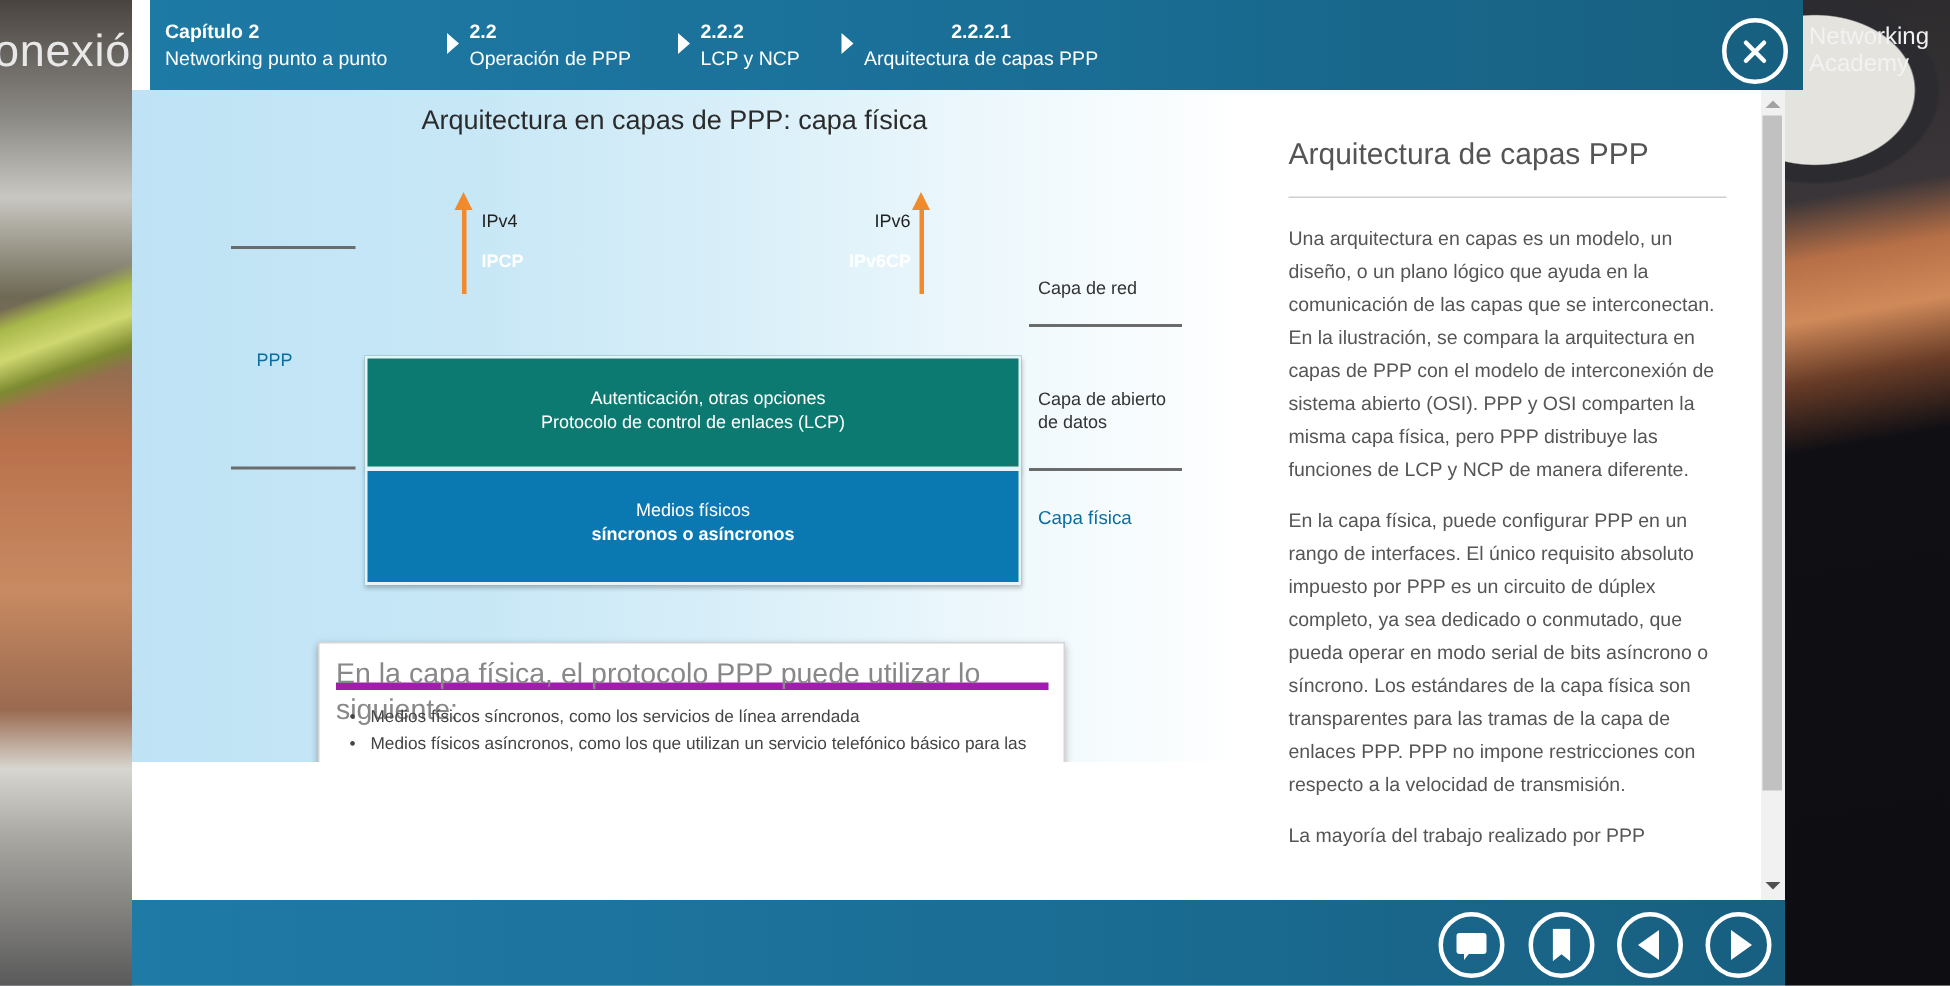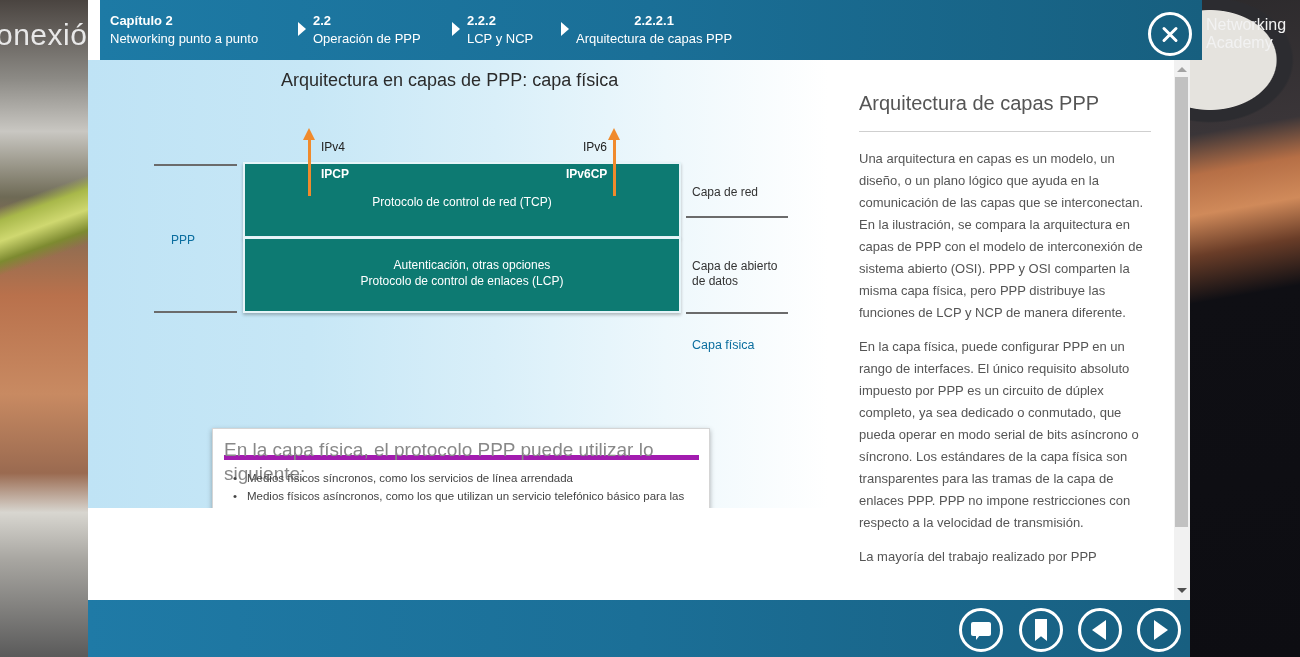--- a/index.html
+++ b/index.html
@@ -198,26 +198,27 @@
     </div>
   </div>
 
   <div class="illus">
     <div class="illus-title">Arquitectura en capas de PPP: capa física</div>
 
     <div class="hline" style="left:66px; top:104px; width:83px;"></div>
     <div class="side-lbl" style="left:83px; top:173px; color:#0b6e9f;">PPP</div>
     <div class="hline" style="left:66px; top:251px; width:83px;"></div>
 
-    <div class="layer ncp">
-      <div class="txt" style="top:30px;">Protocolo de control de red (TCP)</div>
-    </div>
     <div class="layer lcp">
       <div class="txt" style="top:18px;padding-left:20px;">Autenticación, otras opciones</div>
       <div class="txt" style="top:34px;">Protocolo de control de enlaces (LCP)</div>
+    </div>
+    <div class="layer phy">
+      <div class="txt" style="top:18px;">Medios físicos</div>
+      <div class="txt" style="top:34px; font-weight:bold;">síncronos o asíncronos</div>
     </div>
 
     <div class="arrow" style="left:220px; top:78px; height:58px;"></div>
     <div class="small-lbl" style="left:233px; top:80px;">IPv4</div>
     <div class="small-lbl w" style="left:233px; top:107px;">IPCP</div>
 
     <div class="arrow" style="left:525px; top:78px; height:58px;"></div>
     <div class="small-lbl" style="left:495px; top:80px;">IPv6</div>
     <div class="small-lbl w" style="left:478px; top:107px;">IPv6CP</div>
 

